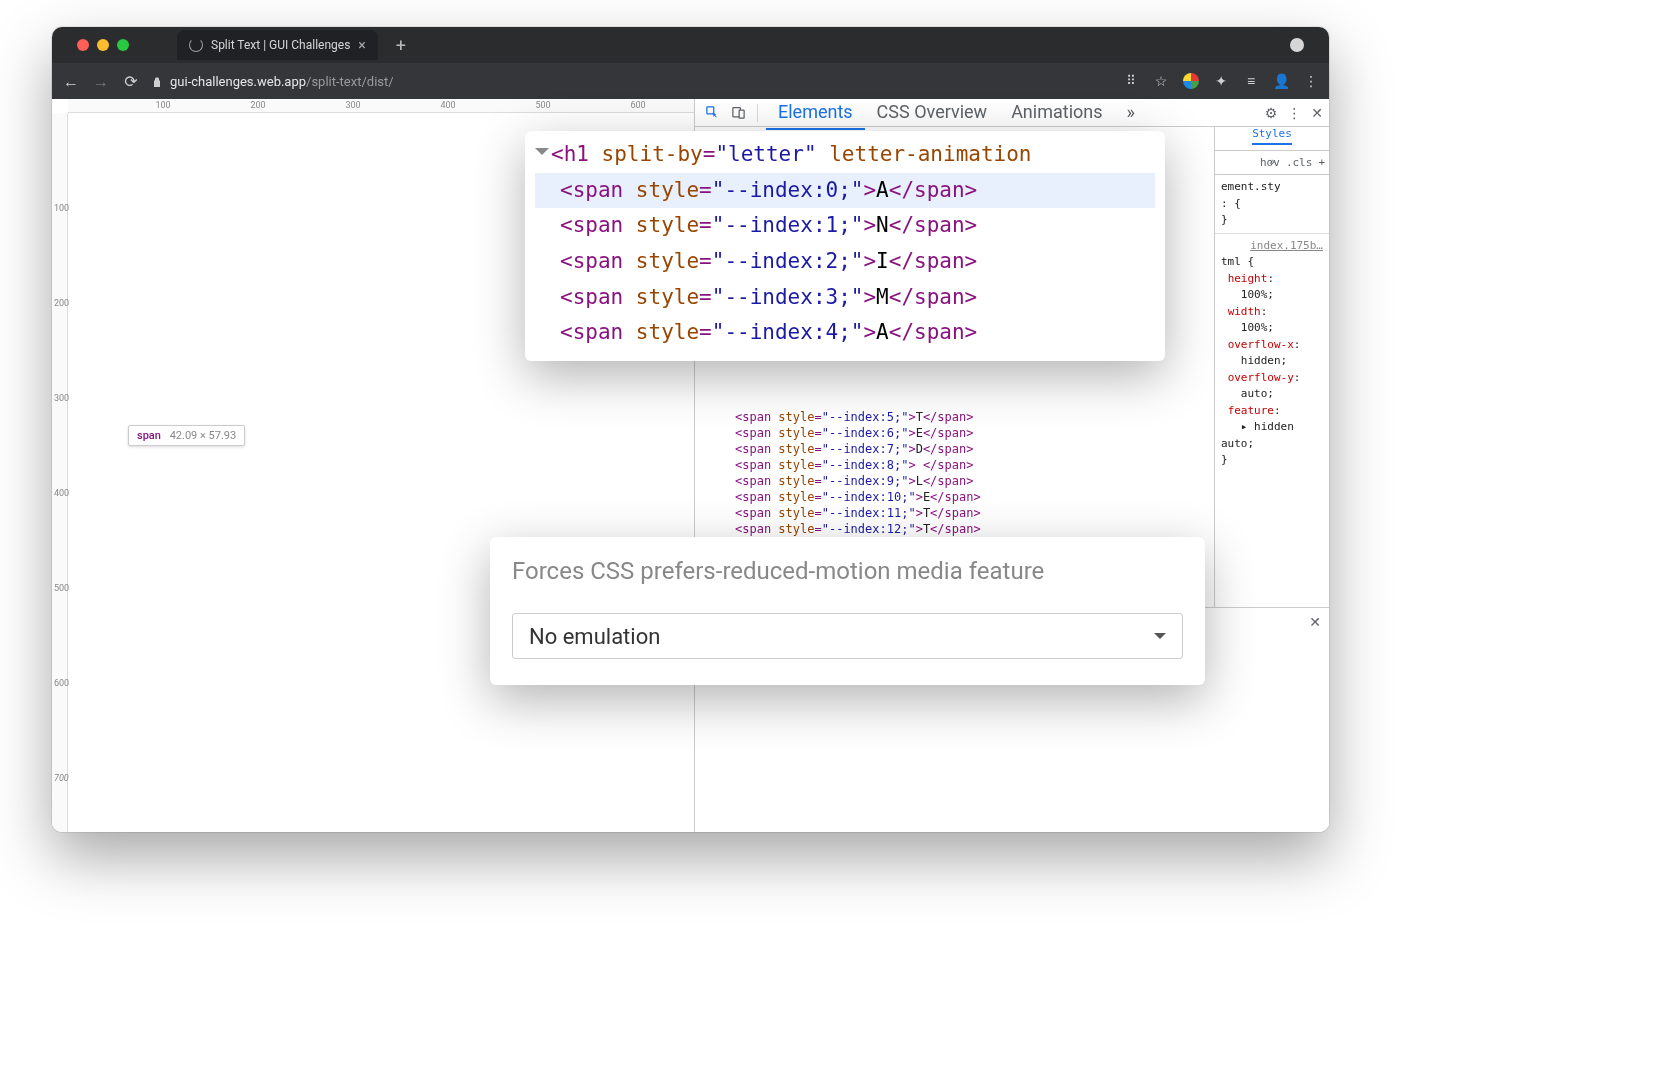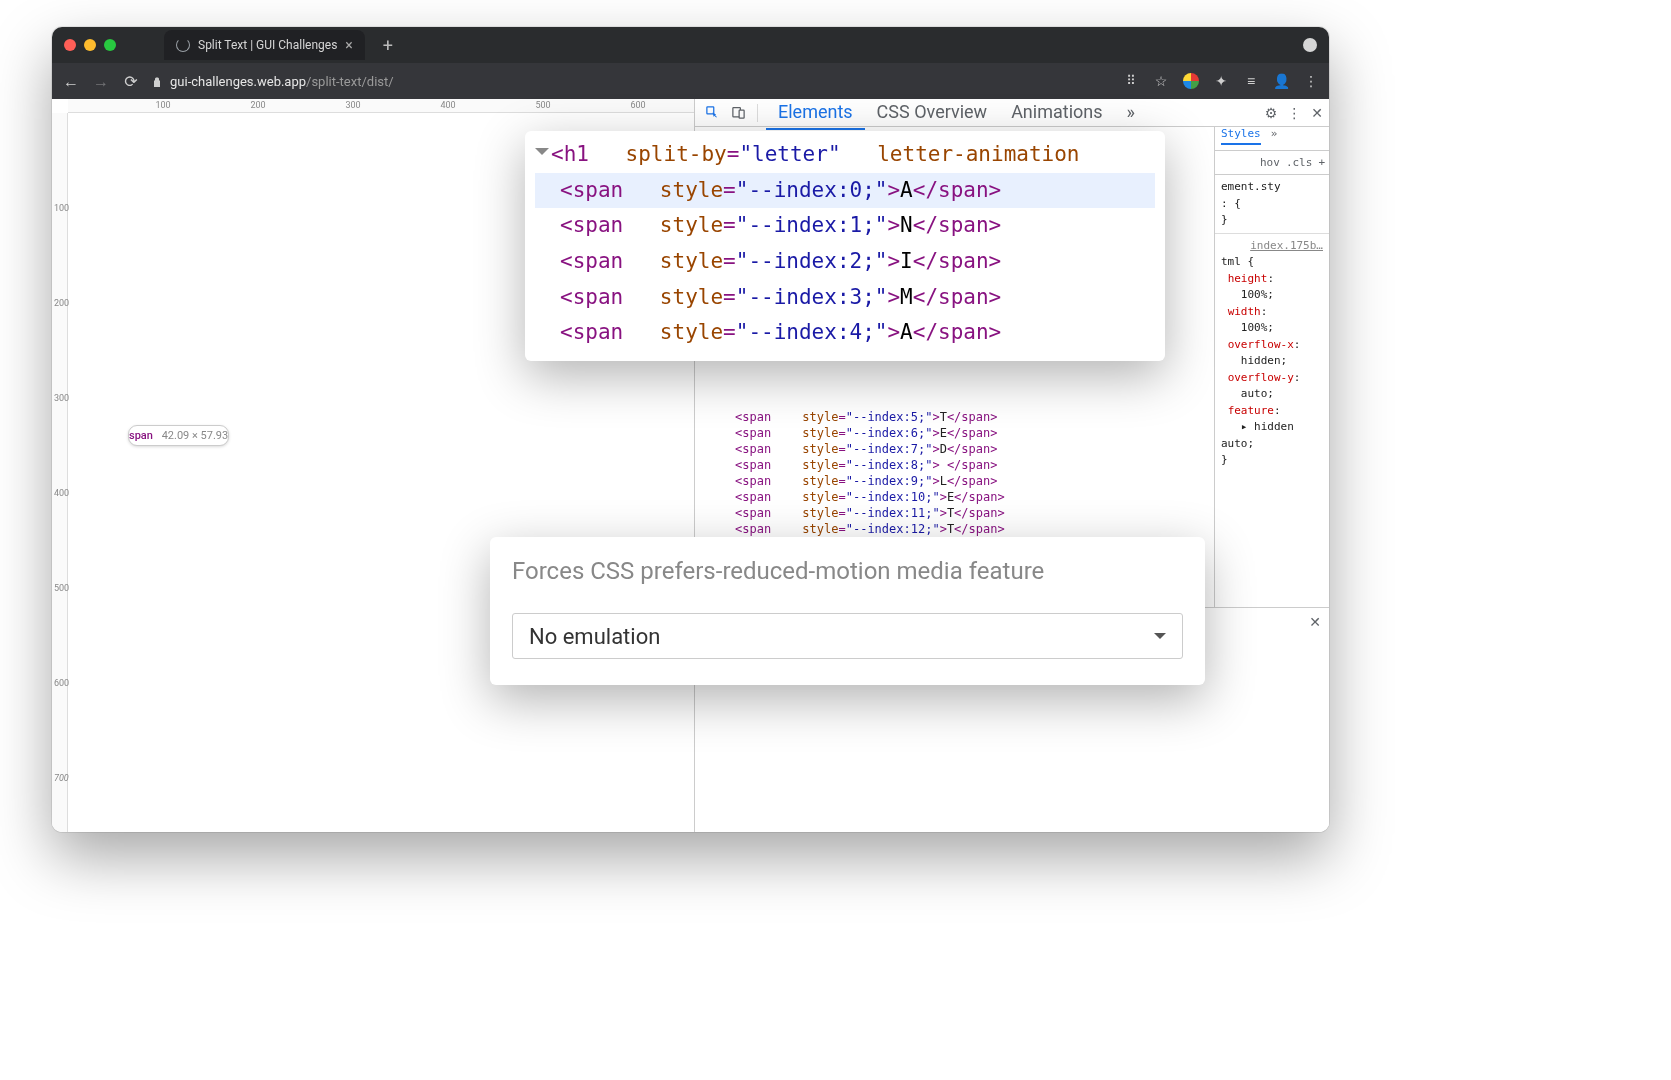--- a/index.html
+++ b/index.html
@@ -6,21 +6,21 @@
   html, body { height: 100%; font-family: -apple-system, BlinkMacSystemFont, 'Segoe UI', Roboto, sans-serif; }
   body { background: #fff; overflow: hidden; }
 
   .window {
     position: absolute; top: 27px; left: 52px; width: 1277px; height: 805px;
     background: #fff; border-radius: 10px; box-shadow: 0 25px 60px rgba(0,0,0,0.35), 0 0 0 1px rgba(0,0,0,0.08);
     overflow: hidden;
   }
 
   
-  .titlebar { height: 36px; background: #2a2c2e; display: flex; align-items: center; padding: 0 12px; gap: 8px; }
+  .titlebar { height: 36px; background: #2a2c2e; display: flex; align-items: center; padding: 0 25px; gap: 8px; }
   .traffic { display: flex; gap: 8px; align-items: center; }
   .dot { width: 12px; height: 12px; border-radius: 50%; }
   .dot.red { background: #ff5f57; } .dot.yel { background: #febc2e; } .dot.grn { background: #28c840; }
   .tab { margin-left: 40px; background: #202124; color: #d6d6d6; height: 30px; display: flex; align-items: center; padding: 0 12px; border-radius: 8px 8px 0 0; font-size: 12px; gap: 8px; }
   .tab .favicon { width: 14px; height: 14px; border: 1.5px solid #9aa0a6; border-radius: 50%; border-top-color: transparent; }
   .tab .close-x { font-size: 14px; color: #aaa; cursor: pointer; }
   .plus-tab { color: #bbb; font-size: 18px; margin-left: 10px; cursor: pointer; }
   .title-dot-right { width: 14px; height: 14px; border-radius: 50%; background: #d6d6d6; margin-left: auto; }
 
   
@@ -40,51 +40,51 @@
   
   .ruler-h { position: absolute; top: 0; left: 16px; right: 0; height: 14px; background: #fafafa; border-bottom: 1px solid #ddd; font-size: 9px; color: #888; }
   .ruler-h span { position: absolute; top: 1px; transform: translateX(-50%); }
   .ruler-v { position: absolute; top: 14px; left: 0; bottom: 0; width: 16px; background: #fafafa; border-right: 1px solid #ddd; font-size: 9px; color: #888; }
   .ruler-v span { position: absolute; left: 2px; transform: translateY(-50%); }
 
   
   .page { position: absolute; left: 16px; top: 14px; right: 0; bottom: 0; }
   .animated-letters { position: absolute; top: 350px; left: 70px; font-size: 42px; font-weight: 100; letter-spacing: 6px; color: #333; font-family: 'Helvetica Neue', sans-serif; }
   .animated-letters .first { background: #a6c8ff; color: #333; display:inline-block; }
-  .tooltip { position: absolute; top: 312px; left: 60px; background: #fff; border: 1px solid #ccc; border-radius: 9px; padding: 3px 0; font-size: 11px; color: #333; box-shadow: 0 1px 3px rgba(0,0,0,0.15); }
+  .tooltip { position: absolute; top: 312px; left: 60px; background: #fff; border: 1px solid #ccc; border-radius: 2px; padding: 3px 8px; font-size: 11px; color: #333; box-shadow: 0 1px 3px rgba(0,0,0,0.15); }
   .tooltip::after { content: ''; position: absolute; bottom: -5px; left: 20px; border: 5px solid transparent; border-top-color: #fff; }
   .tooltip .tag { color: #881280; font-weight: 500; }
   .tooltip .dims { color: #888; margin-left: 6px; }
 
   
   .devtools { position: absolute; top: 0; right: 0; width: 635px; bottom: 0; background: #fff; border-left: 1px solid #ccc; font-size: 12px; }
   .dt-toolbar { height: 28px; border-bottom: 1px solid #ccc; display: flex; align-items: center; padding: 0 6px; gap: 4px; }
   .dt-toolbar .ic { width: 22px; height: 22px; display: flex; align-items: center; justify-content: center; color: #5f6368; cursor: pointer; }
   .dt-toolbar .ic svg { width: 15px; height: 15px; }
   .dt-toolbar .sep { width: 1px; height: 18px; background: #ddd; margin: 0 4px; }
   .dt-tabs { display: flex; gap: 0; }
   .dt-tabs .t { padding: 6px 12px; color: #5f6368; cursor: pointer; font-size: 18px; }
   .dt-tabs .t.active { color: #1a73e8; border-bottom: 2px solid #1a73e8; }
   .dt-toolbar .right { margin-left: auto; display: flex; align-items: center; gap: 10px; }
   .dt-toolbar .gear, .dt-toolbar .kebab, .dt-toolbar .xbtn { color: #5f6368; cursor: pointer; font-size: 14px; }
 
   
   .styles-pane { position: absolute; top: 28px; right: 0; width: 115px; bottom: 0; border-left: 1px solid #ccc; font-family: Menlo, monospace; font-size: 11px; }
-  .styles-tabs { height: 24px; border-bottom: 1px solid #ccc; display: flex; align-items: flex-start; padding: 0 6px; gap: 10px; color: #5f6368; }
+  .styles-tabs { height: 24px; border-bottom: 1px solid #ccc; display: flex; align-items: center; padding: 0 6px; gap: 10px; color: #5f6368; flex-direction: column; }
   .styles-tabs .active { color: #1a73e8; border-bottom: 2px solid #1a73e8; padding-bottom: 3px; }
   .styles-filter { height: 24px; border-bottom: 1px solid #ccc; display: flex; align-items: center; justify-content: flex-end; padding-right: 4px; gap: 6px; color: #5f6368; overflow: hidden; }
   .styles-body { padding: 4px 6px; line-height: 1.5; color: #222; overflow: hidden; }
   .styles-body .file { color: #888; text-decoration: underline; }
   .styles-body .prop { color: #c80000; }
   .styles-sep { border-top: 1px solid #ddd; margin: 4px -6px; }
 
   
   .dom-tree { position: absolute; top: 28px; left: 0; right: 115px; bottom: 0; font-family: Menlo, monospace; font-size: 12px; padding: 4px 0 0 10px; overflow: hidden; }
   .dom-tree .line { white-space: nowrap; padding: 1px 0 1px 30px; }
-  .ch-tag { color: #881280; } .ch-attr { color: #994500; margin-left: 24px; } .ch-str { color: #1a1aa6; } .ch-txt { color: #222; }
+  .ch-tag { color: #881280; } .ch-attr { color: #994500; } .ch-str { color: #1a1aa6; } .ch-txt { color: #222; }
 
   
   .drawer { position: absolute; left: 0; right: 0; bottom: 0; height: 225px; background: #fff; border-top: 1px solid #ccc; font-size: 12px; color: #333; overflow: hidden; }
   .drawer-x { position: absolute; right: 8px; top: 6px; color: #5f6368; cursor: pointer; font-size: 14px; }
   .drawer .sub { color: #888; margin: 26px 10px 6px 16px; font-size: 13px; }
   .drawer select { margin: 4px 16px; width: 250px; height: 22px; font-size: 12px; }
 
   
   .dom-pop { position: absolute; top: 131px; left: 525px; width: 640px; background: #fff; border-radius: 6px; box-shadow: 0 15px 50px rgba(0,0,0,0.3); font-family: Menlo, monospace; font-size: 21px; padding: 6px 10px 10px 10px; line-height: 1.7; }
   .dom-pop .arrow { display:inline-block; width:0;height:0;border:7px solid transparent;border-left-color:#888; transform: rotate(90deg); margin-right: 2px; vertical-align: middle;}

